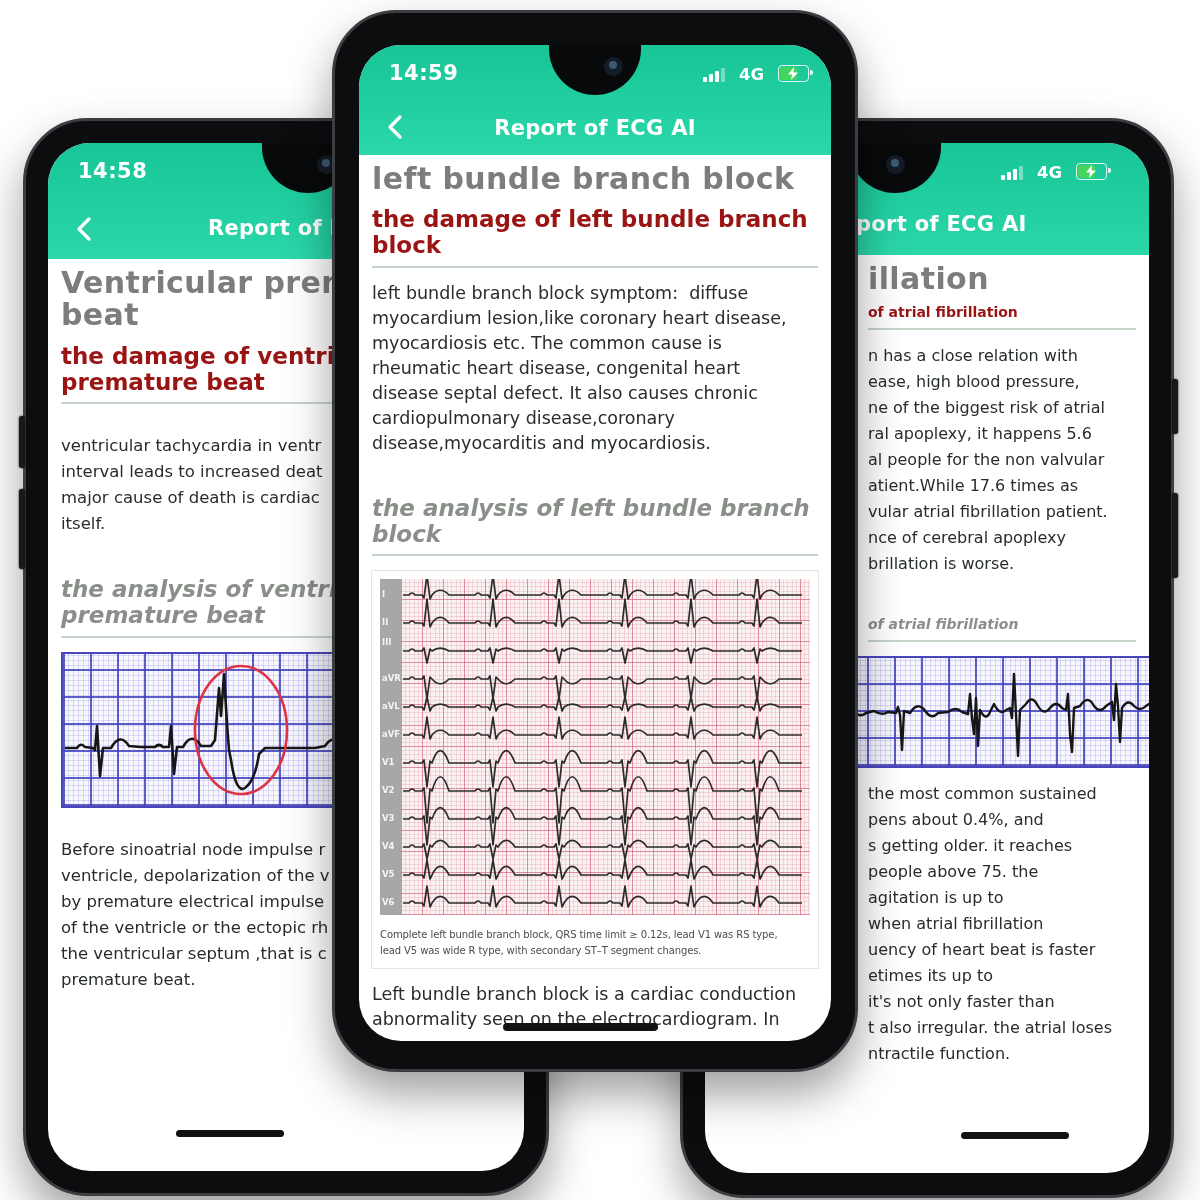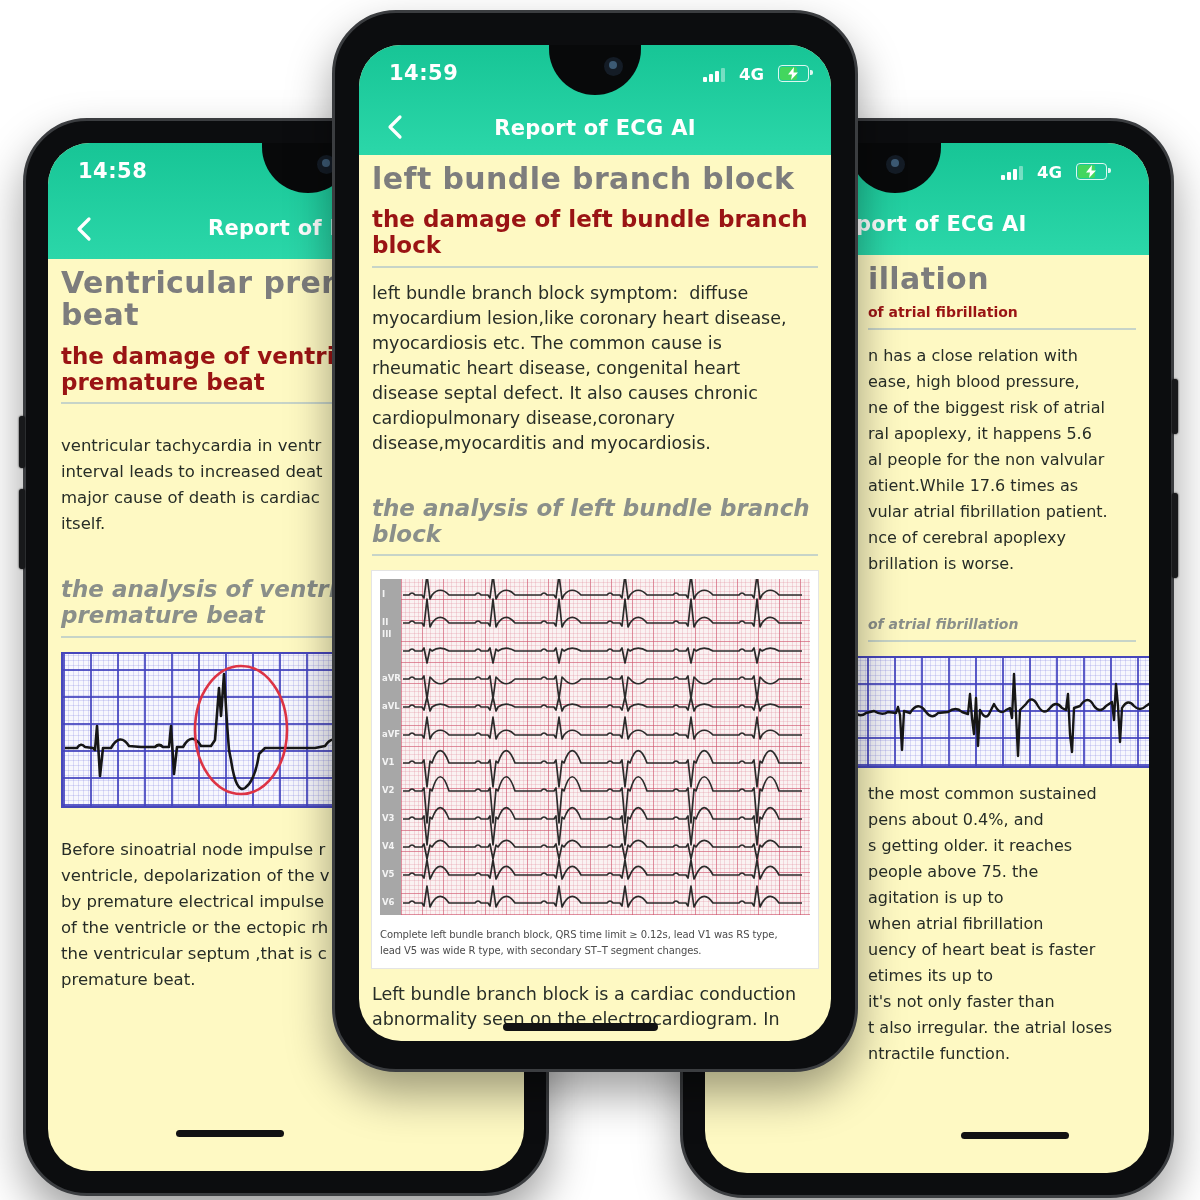--- a/index.html
+++ b/index.html
@@ -2,21 +2,21 @@
 <html><head>
 <meta charset="utf-8">
 <style>
   html,body{margin:0;padding:0;background:#ffffff;width:1200px;height:1200px;overflow:hidden;
     font-family:"DejaVu Sans","Liberation Sans",sans-serif;}
   .stage{position:relative;width:1200px;height:1200px;background:#fff;}
 
   
   .phone{position:absolute;background:#0c0d0f;border:3px solid #3b3d40;border-radius:64px;
     box-shadow:0 22px 45px rgba(0,0,0,.38);}
-  .screen{position:absolute;overflow:hidden;border-radius:42px;background:#fef9c3;}
+  .screen{position:absolute;overflow:hidden;border-radius:42px;background:#ffffff;}
   .notch{position:absolute;top:-2px;background:#08090a;border-radius:0 0 46px 46px;z-index:6;}
   .cam{position:absolute;border-radius:50%;background:#141c26;}
   .cam::after{content:"";position:absolute;left:5px;top:4px;width:8px;height:8px;border-radius:50%;background:#3c5a74;}
   .side-btn{position:absolute;background:#18191b;border-radius:3px;box-shadow:0 0 2px #000;}
 
   
   .appbar{position:relative;background:linear-gradient(180deg,#17c596 0%,#2bd7a9 100%);z-index:5;}
   .statusrow{position:relative;height:56px;}
   .time{position:absolute;left:30px;top:16px;color:#fff;font-size:21px;font-weight:bold;letter-spacing:.5px;}
   .sticons{position:absolute;top:20px;display:flex;align-items:flex-end;gap:14px;}
@@ -281,21 +281,21 @@
           </div>
         <div class="rhead gray">
             <div class="tline">the analysis of left bundle branch</div>
             <div class="tline">block</div>
           </div>
         <div class="figure">
           <div class="ecg12">
             <div class="leadstrip" id="leadstrip">
                 <span style="top: 10px;">I</span>
                 <span style="top: 38px;">II</span>
-                <span style="top: 50px;">III</span>
+                <span style="top: 58px;">III</span>
                 <span style="top: 94px;">aVR</span>
                 <span style="top: 122px;">aVL</span>
                 <span style="top: 150px;">aVF</span>
                 <span style="top: 178px;">V1</span>
                 <span style="top: 206px;">V2</span>
                 <span style="top: 234px;">V3</span>
                 <span style="top: 262px;">V4</span>
                 <span style="top: 290px;">V5</span>
                 <span style="top: 318px;">V6</span>
               </div>

